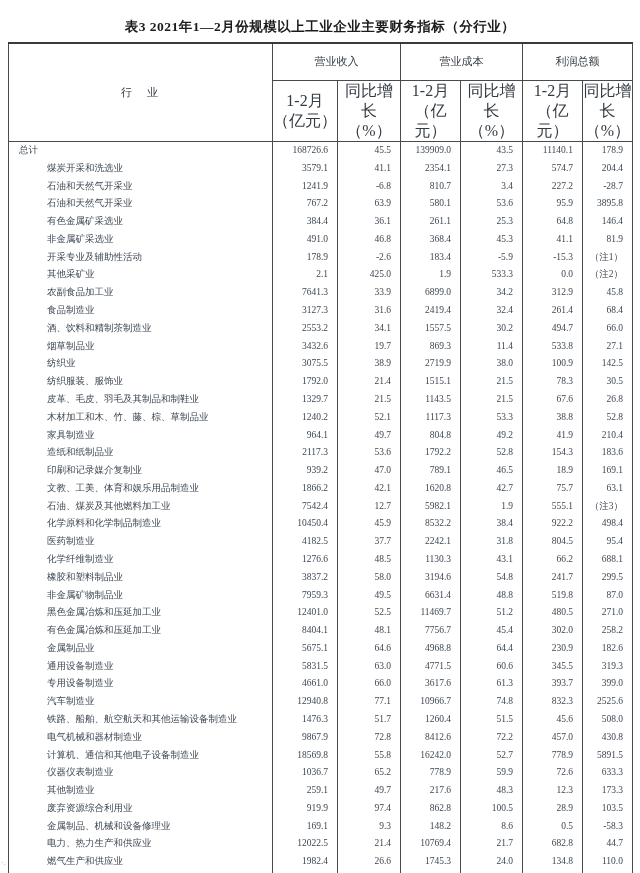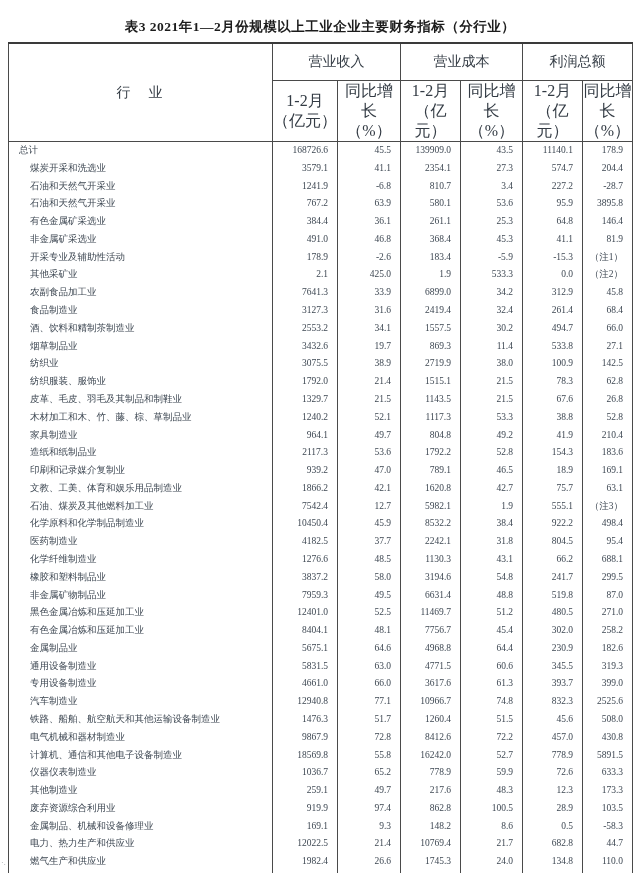--- a/index.html
+++ b/index.html
@@ -19,31 +19,31 @@
     border-left:1px solid #4a4a4a;border-right:1px solid #4a4a4a;
   }
   thead th{
     border:1px solid #4a4a4a;
     font-weight:normal;color:#333b44;
     font-size:16px;line-height:1.25;
     vertical-align:middle;text-align:center;
     padding:0;
   }
   th.industry-head{font-size:10.5px;letter-spacing:2px;}
-  tr.group-row th{height:36px;font-size:14px;}
+  tr.group-row th{height:36px;font-size:11px;}
   tr.sub-row th{height:28px;}
   tbody td{
     border-left:1px solid #4a4a4a;border-right:1px solid #4a4a4a;
     border-top:none;border-bottom:none;
     font-size:9.5px;color:#3d4752;
     height:17.78px;padding:0;line-height:17.78px;
     white-space:nowrap;overflow:hidden;
   }
   td.ind{text-align:left;padding-left:10px;}
-  td.ind.indent{padding-left:21px;}
+  td.ind.indent{padding-left:38px;}
   td.num{text-align:right;padding-right:9px;}
   .corner-mark{
     position:absolute;left:1px;top:858px;
     font-size:8px;color:#9aa0a6;
   }
 </style>
 </head>
 <body>
 
 <h1 class="page-title">表3 2021年1—2月份规模以上工业企业主要财务指标（分行业）</h1>
@@ -210,21 +210,21 @@
         <td class="num">100.9</td>
         <td class="num">142.5</td>
       </tr>
       <tr>
     <td class="ind indent">纺织服装、服饰业</td>
   <td class="num">1792.0</td>
         <td class="num">21.4</td>
         <td class="num">1515.1</td>
         <td class="num">21.5</td>
         <td class="num">78.3</td>
-        <td class="num">62.8</td>
+        <td class="num">30.5</td>
       </tr>
       <tr>
     <td class="ind indent">皮革、毛皮、羽毛及其制品和制鞋业</td>
   <td class="num">1329.7</td>
         <td class="num">21.5</td>
         <td class="num">1143.5</td>
         <td class="num">21.5</td>
         <td class="num">67.6</td>
         <td class="num">26.8</td>
       </tr>

